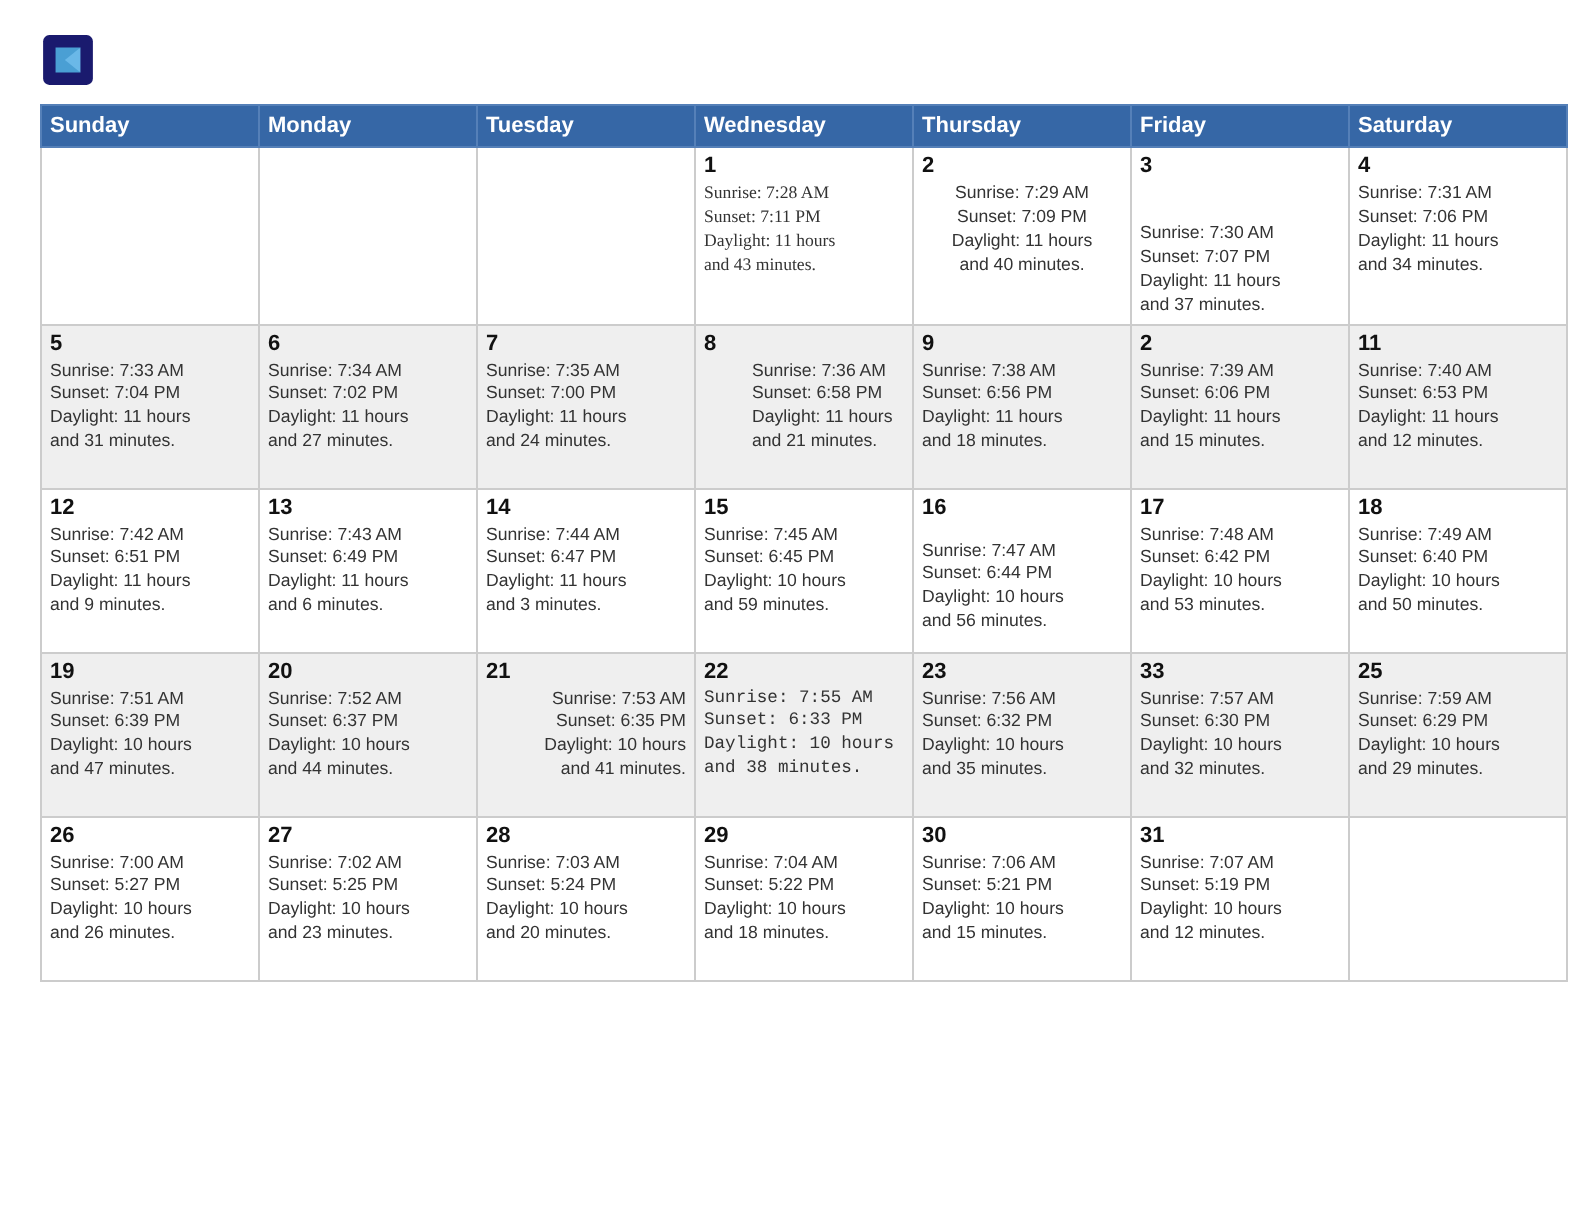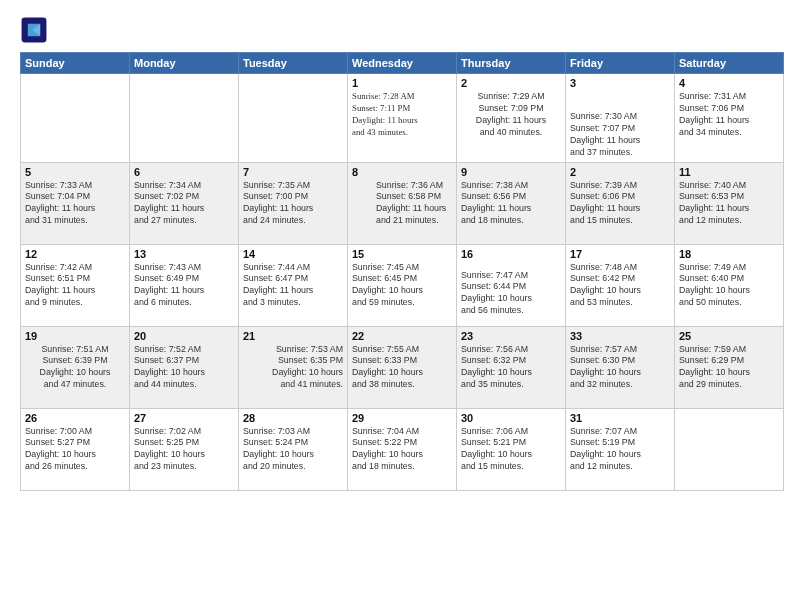--- a/index.html
+++ b/index.html
@@ -263,42 +263,42 @@
             <div class="cell-date">18</div>
             <div class="cell-info" style="white-space: pre-line;">Sunrise: 7:49 AM
 Sunset: 6:40 PM
 Daylight: 10 hours
 and 50 minutes.</div>
           </td>
         </tr>
         <tr class="alt-row">
           <td>
             <div class="cell-date">19</div>
-            <div class="cell-info" style="white-space: pre-line; text-align: center;">Sunrise: 7:51 AM
+            <div class="cell-info" style="white-space: pre-line;">Sunrise: 7:51 AM
 Sunset: 6:39 PM
 Daylight: 10 hours
 and 47 minutes.</div>
           </td>
           <td>
             <div class="cell-date">20</div>
             <div class="cell-info" style="white-space: pre-line;">Sunrise: 7:52 AM
 Sunset: 6:37 PM
 Daylight: 10 hours
 and 44 minutes.</div>
           </td>
           <td>
             <div class="cell-date">21</div>
             <div class="cell-info" style="white-space: pre-line; text-align: right;">Sunrise: 7:53 AM
 Sunset: 6:35 PM
 Daylight: 10 hours
 and 41 minutes.</div>
           </td>
           <td>
             <div class="cell-date">22</div>
-            <div class="cell-info" style="white-space: pre-line;">Sunrise: 7:55 AM
+            <div class="cell-info" style="white-space: pre-line; font-family: Liberation Mono, monospace;">Sunrise: 7:55 AM
 Sunset: 6:33 PM
 Daylight: 10 hours
 and 38 minutes.</div>
           </td>
           <td>
             <div class="cell-date">23</div>
             <div class="cell-info" style="white-space: pre-line;">Sunrise: 7:56 AM
 Sunset: 6:32 PM
 Daylight: 10 hours
 and 35 minutes.</div>

